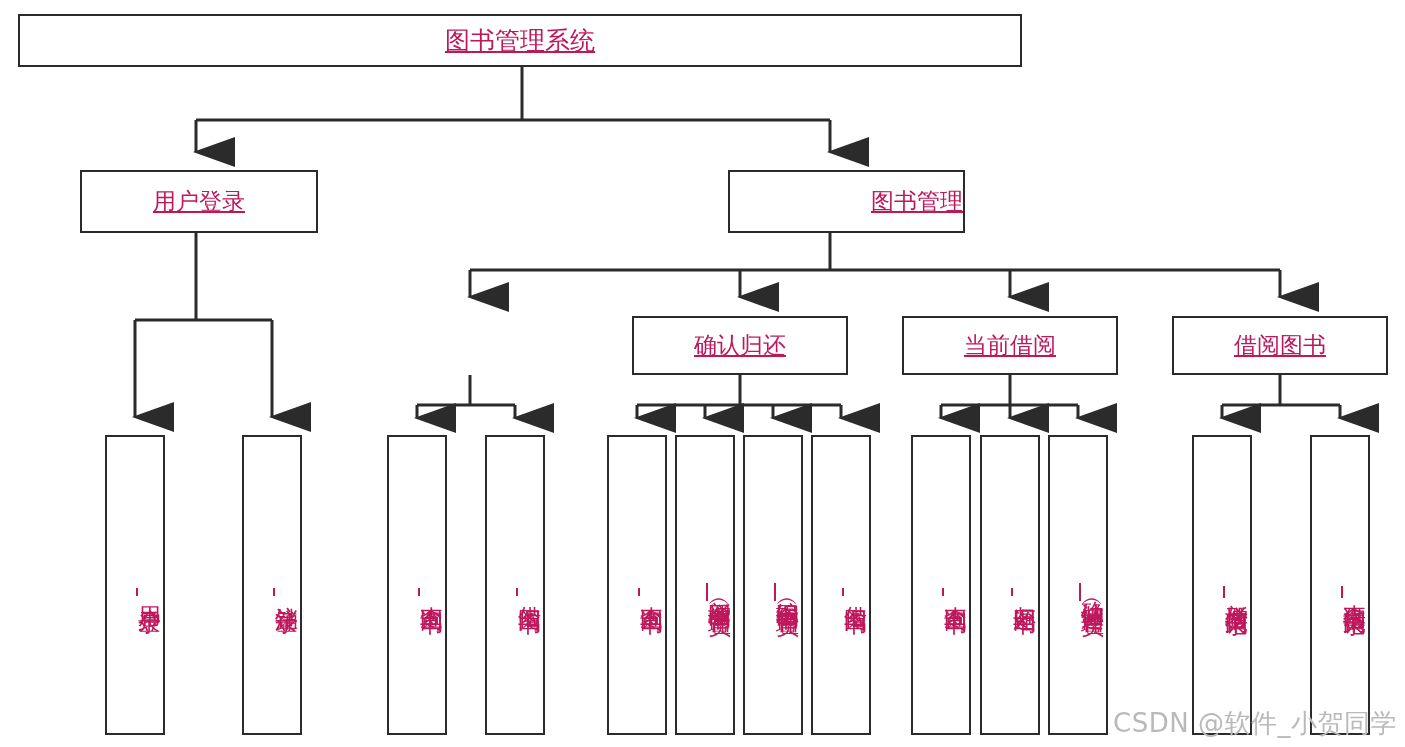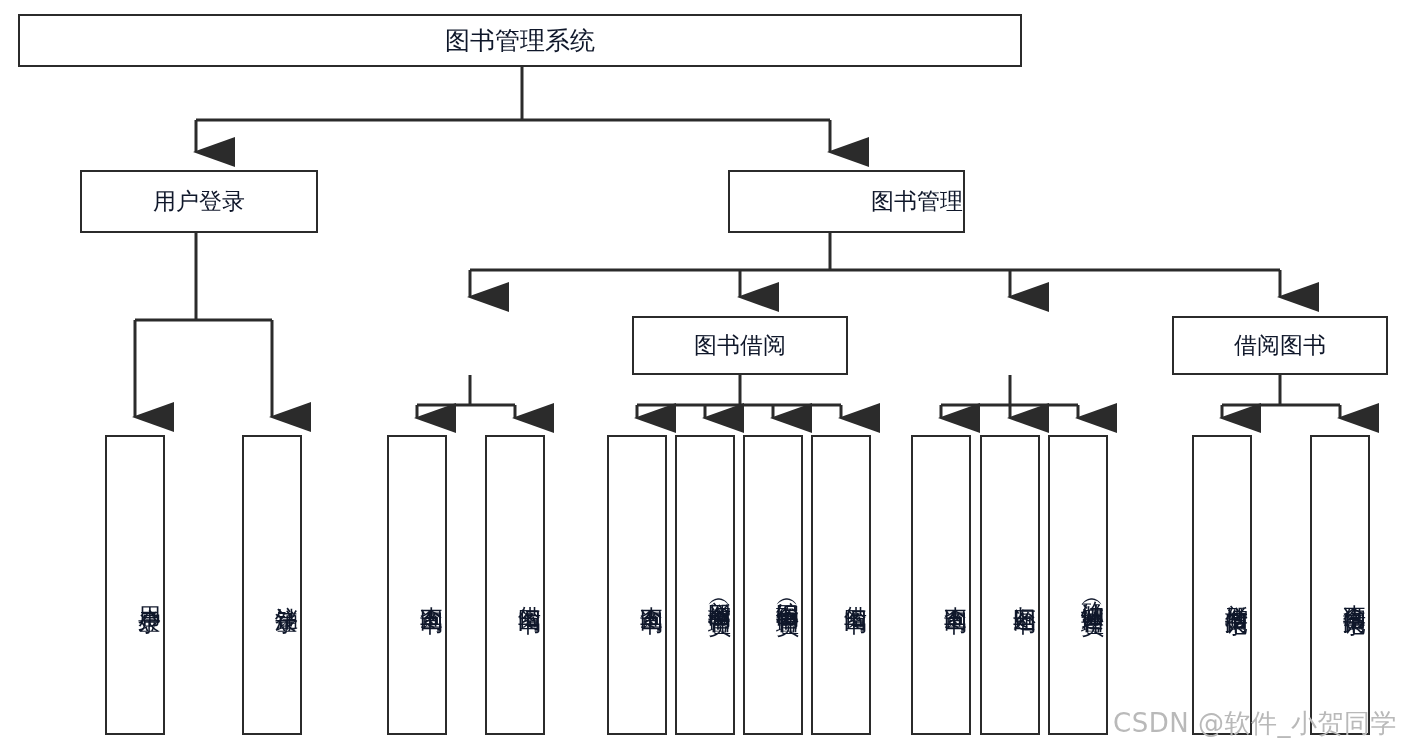--- a/index.html
+++ b/index.html
@@ -17,21 +17,22 @@
   .node{
     position:absolute;
     box-sizing:border-box;
     background:#ffffff;
     border:2.5px solid #2b2b2b;
     display:flex;
     align-items:center;
     justify-content:center;
     text-align:center;
     line-height:1.18;
-    color:#0f172a;
+    color:#be185d;
+    text-decoration:underline;
   }
   .node.root{
     font-size:25px;
   }
   .node.l2{
     font-size:23px;
   }
   .node.l3{
     font-size:23px;
   }
@@ -122,21 +123,24 @@
   </div>
 
   <div class="node l2" style="left:80px;top:170px;width:238px;height:63px;">
     <span class="txt">用户登录</span>
   </div>
   <div class="node l2" style="left:728px;top:170px;width:237px;height:63px;justify-content:flex-end;">
     <span class="txt">图书管理</span>
   </div>
 
   <div class="node l3" style="left:632px;top:316px;width:216px;height:59px;">
-    <span class="txt">图书借阅</span>
+    <span class="txt">确认归还</span>
+  </div>
+  <div class="node l3" style="left:902px;top:316px;width:216px;height:59px;">
+    <span class="txt">当前借阅</span>
   </div>
   <div class="node l3" style="left:1172px;top:316px;width:216px;height:59px;">
     <span class="txt">借阅图书</span>
   </div>
 
   <div class="node leaf" style="left:105px;top:435px;width:60px;height:300px;">
     <span class="txt">用户登录</span>
   </div>
   <div class="node leaf" style="left:242px;top:435px;width:60px;height:300px;">
     <span class="txt">注销登录</span>

